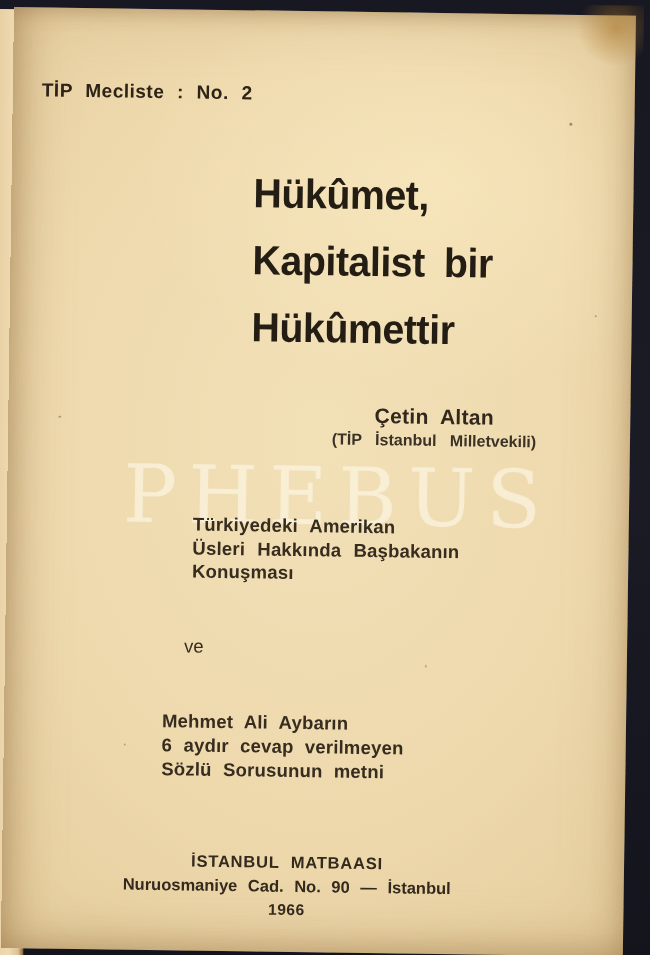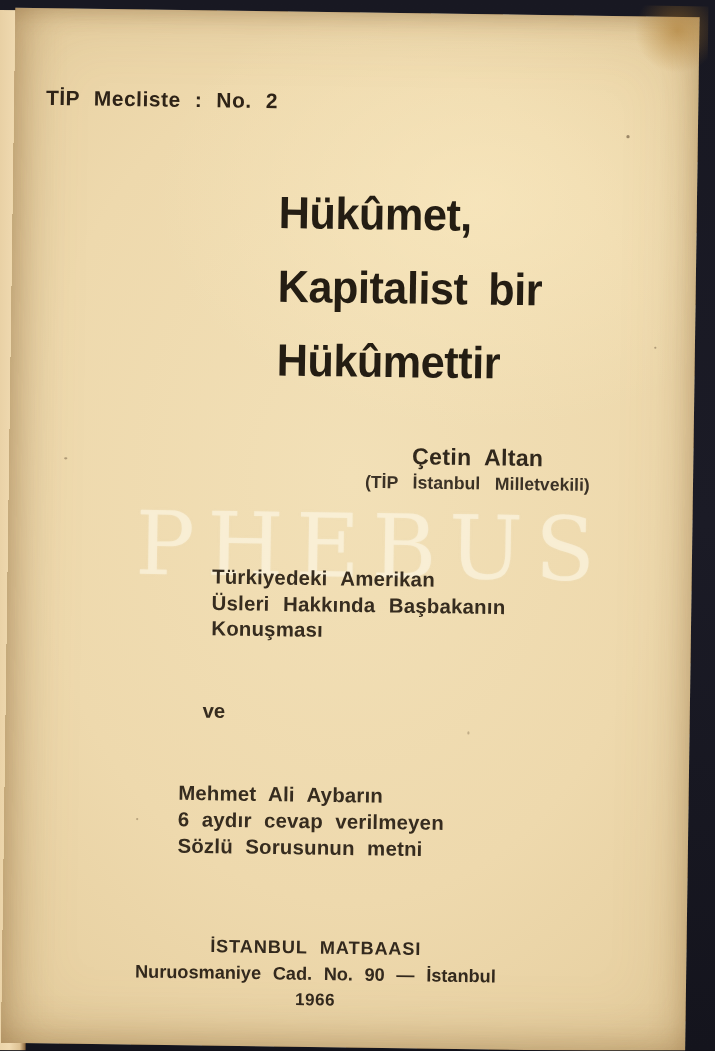--- a/index.html
+++ b/index.html
@@ -62,21 +62,21 @@
     text-shadow:0 0 2px rgba(253,247,230,0.25);
     pointer-events:none;
   }
   .subject{
     position:absolute;left:186px;top:503px;
     font-size:18.5px;font-weight:700;color:#362c1f;
     line-height:23.5px;word-spacing:7px;letter-spacing:.2px;
   }
   .connector{
     position:absolute;left:179px;top:626px;
-    font-size:18.5px;font-weight:700;color:#362c1f;text-align:center;
+    font-size:18.5px;font-weight:400;color:#362c1f;text-align:center;
   }
   .question{
     position:absolute;left:158px;top:700px;
     font-size:18.5px;font-weight:700;color:#362c1f;
     line-height:24px;word-spacing:6px;letter-spacing:.2px;
   }
   .imprint{
     position:absolute;left:104px;top:840px;width:362px;text-align:center;
     color:#33291d;line-height:23.5px;
   }

